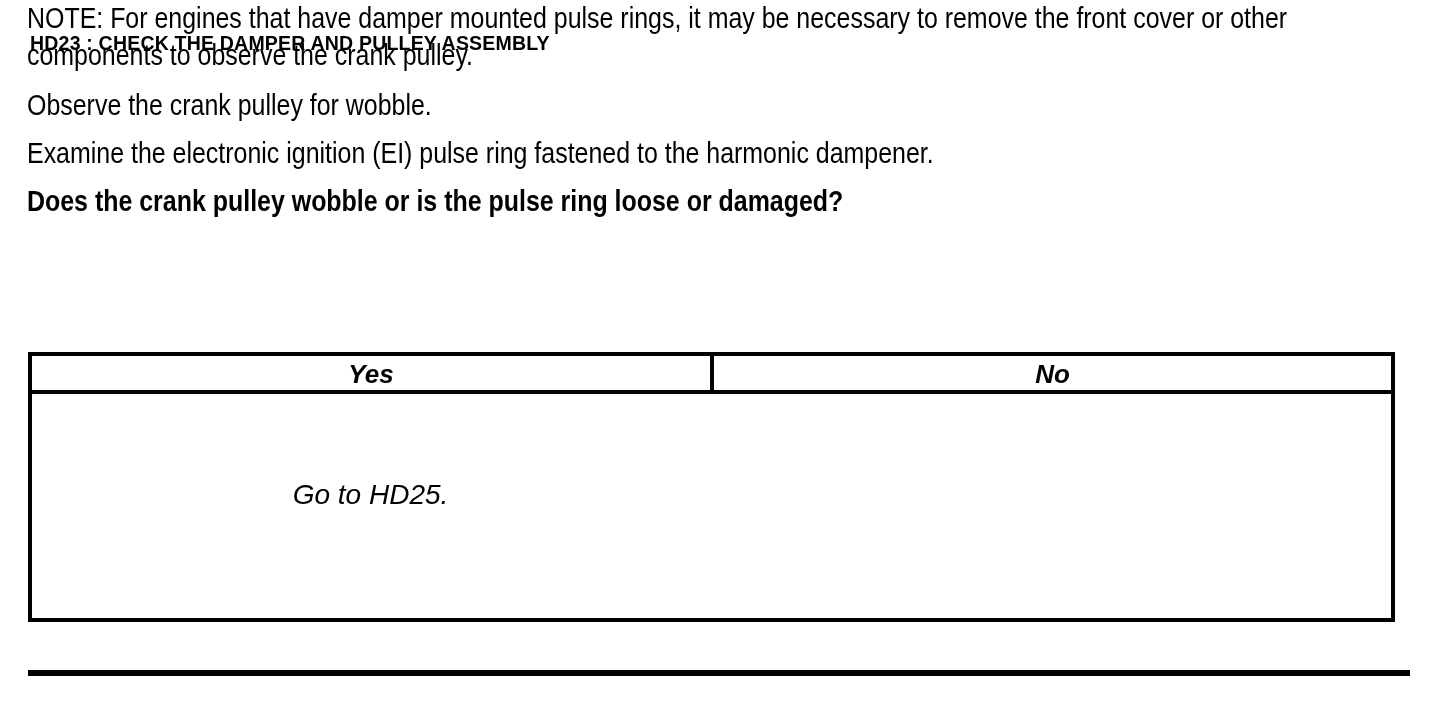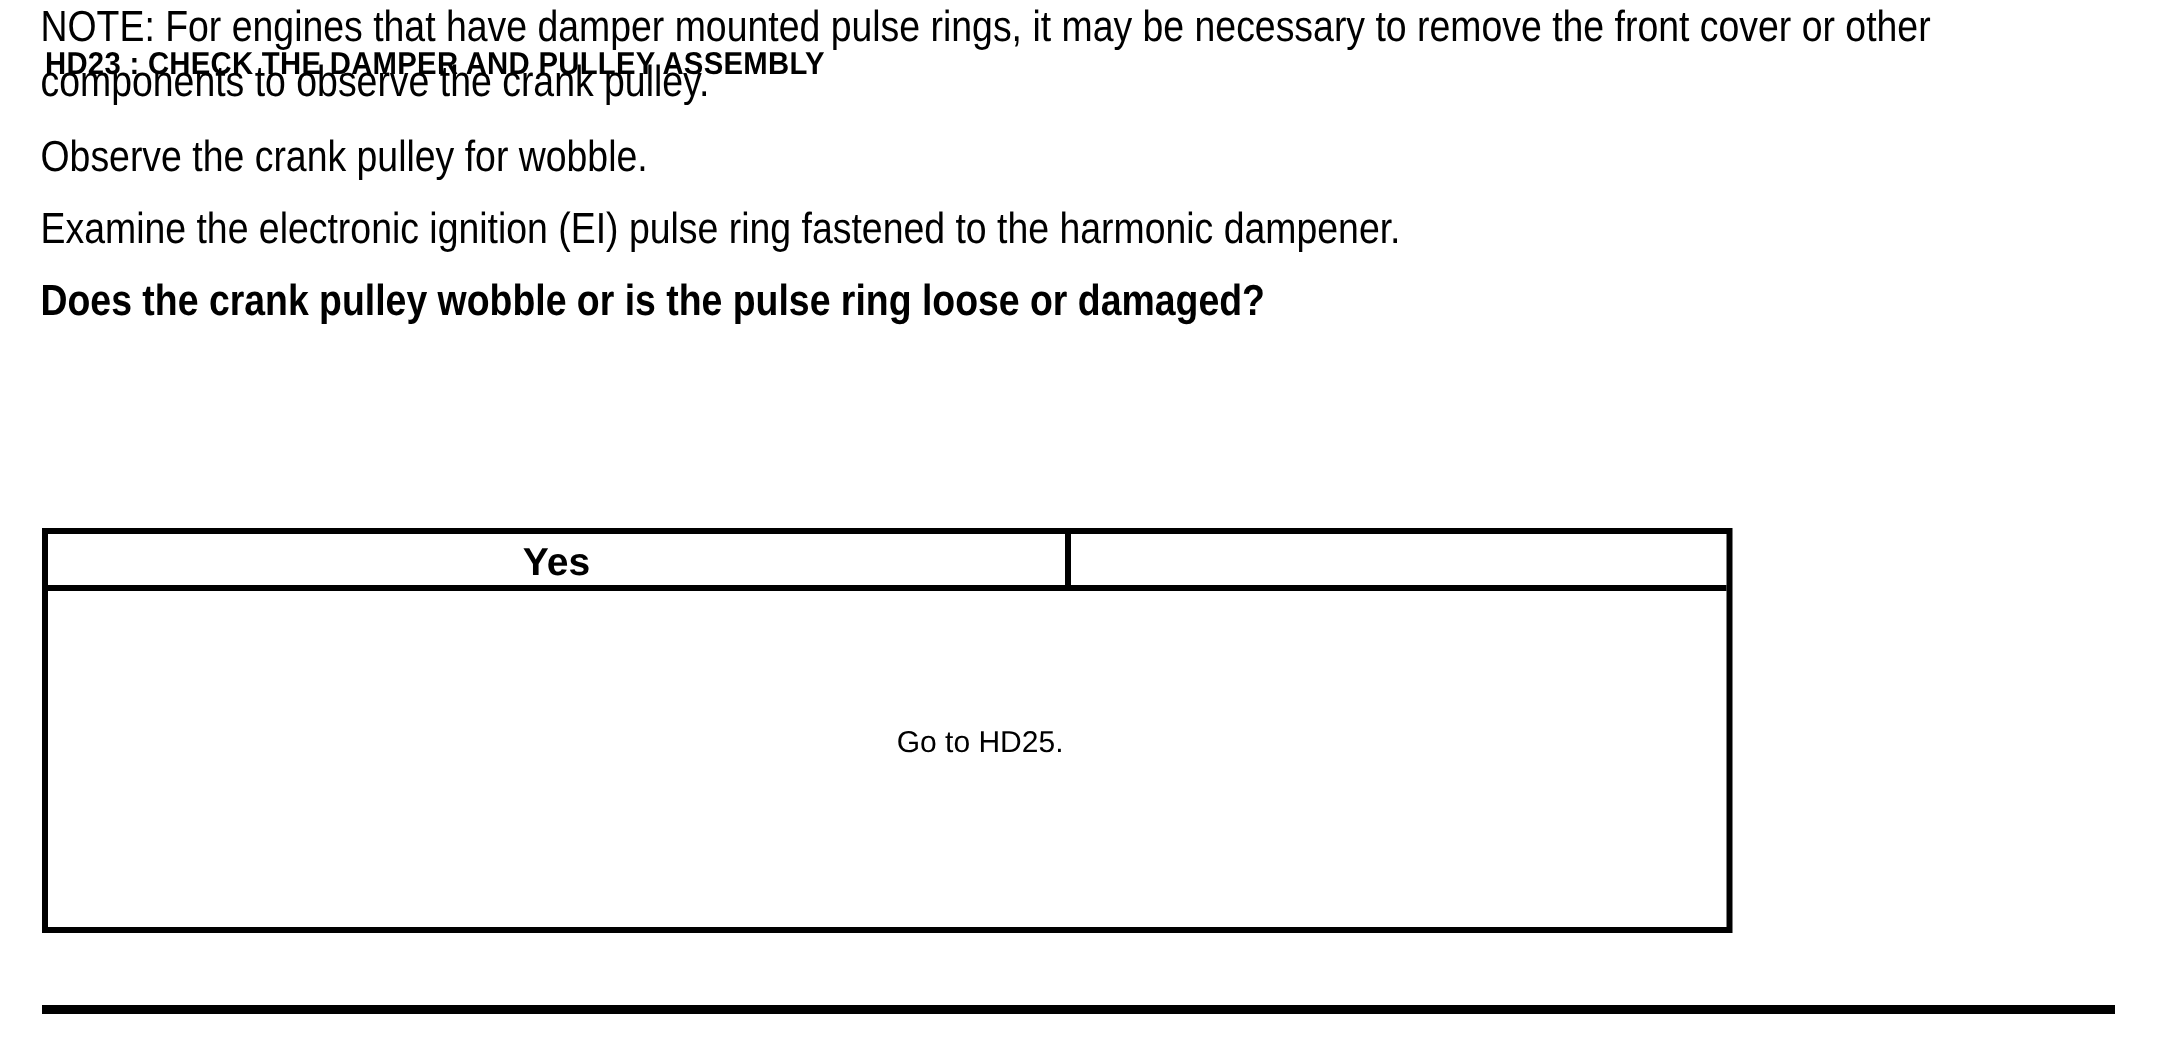--- a/index.html
+++ b/index.html
@@ -61,25 +61,26 @@
   .p-note   { position: absolute; top: 0px;   }
   .p-obs    { position: absolute; top: 87px;  }
   .p-exam   { position: absolute; top: 135px; }
   .p-quest  { position: absolute; top: 183px; }
 
   
   .decision-table {
     position: absolute;
     left: 28px;
     top: 352px;
-    width: 1127px;
+    width: 1367px;
     height: 270px;
     border: 4px solid #000;
     box-sizing: border-box;
     background: #fff;
+    font-style: italic;
   }
   .table-row {
     display: flex;
     width: 100%;
     box-sizing: border-box;
   }
   .row-head {
     height: 38px;
     border-bottom: 4px solid #000;
   }
@@ -112,22 +113,22 @@
     transform-origin: left top;
   }
   .yes-lines .ln { display: block; }
   .yes-lines .ln.indent { padding-left: 62px; }
 
   .no-text {
     position: absolute;
     left: 0;
     right: 0;
     top: 84px;
-    text-align: right;
-    font-size: 20px;
+    text-align: center;
+    font-size: 28px;
     line-height: 34px;
   }
 
   
   .footer-rule {
     position: absolute;
     left: 28px;
     top: 670px;
     width: 1382px;
     height: 6px;
@@ -152,20 +153,23 @@
     <div class="para p-quest bold">Does the crank pulley wobble or is the pulse ring loose or damaged?</div>
 
   </div>
 
   <div class="decision-table">
 
     <div class="table-row row-head">
       <div class="cell cell-left">
         <div class="head-text">Yes</div>
       </div>
+      <div class="cell cell-right">
+        <div class="head-text">No</div>
+      </div>
     </div>
 
     <div class="table-row row-body">
 
 
       <div class="cell cell-right">
         <div class="no-text">Go to HD25.</div>
       </div>
 
     </div>

